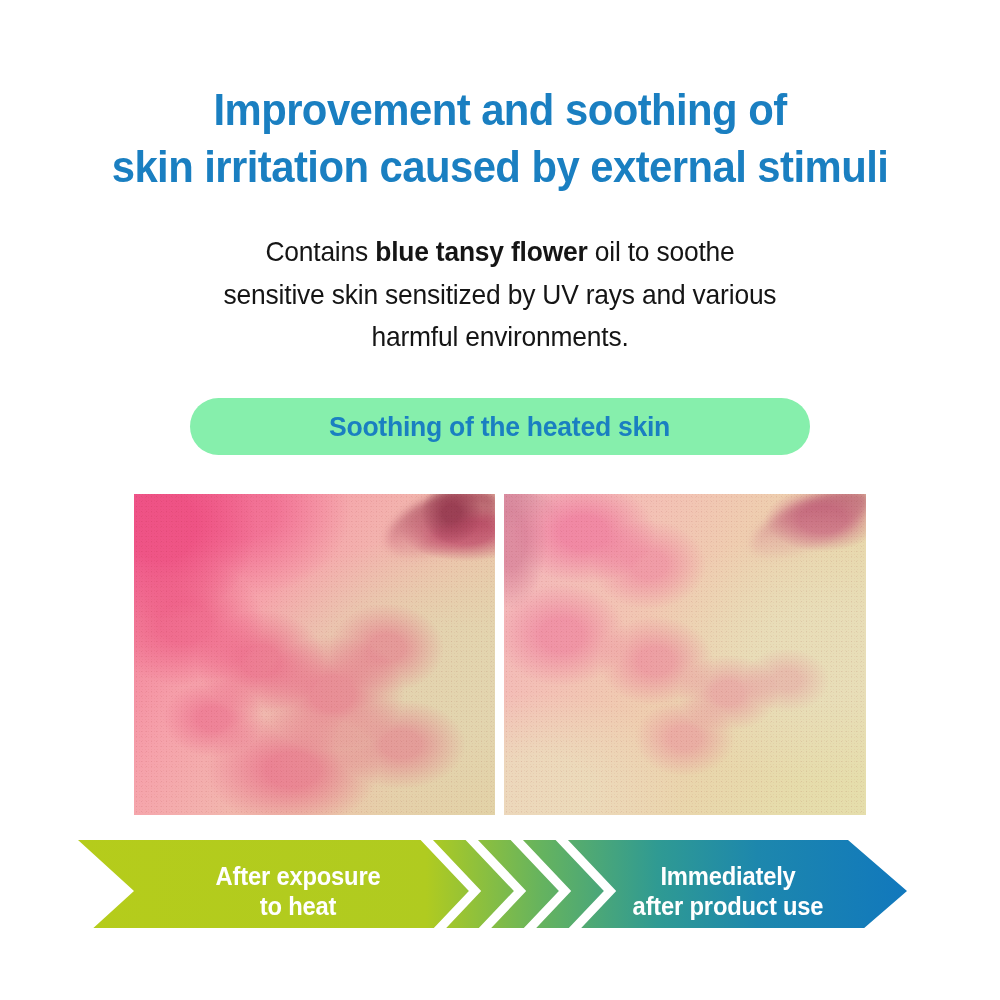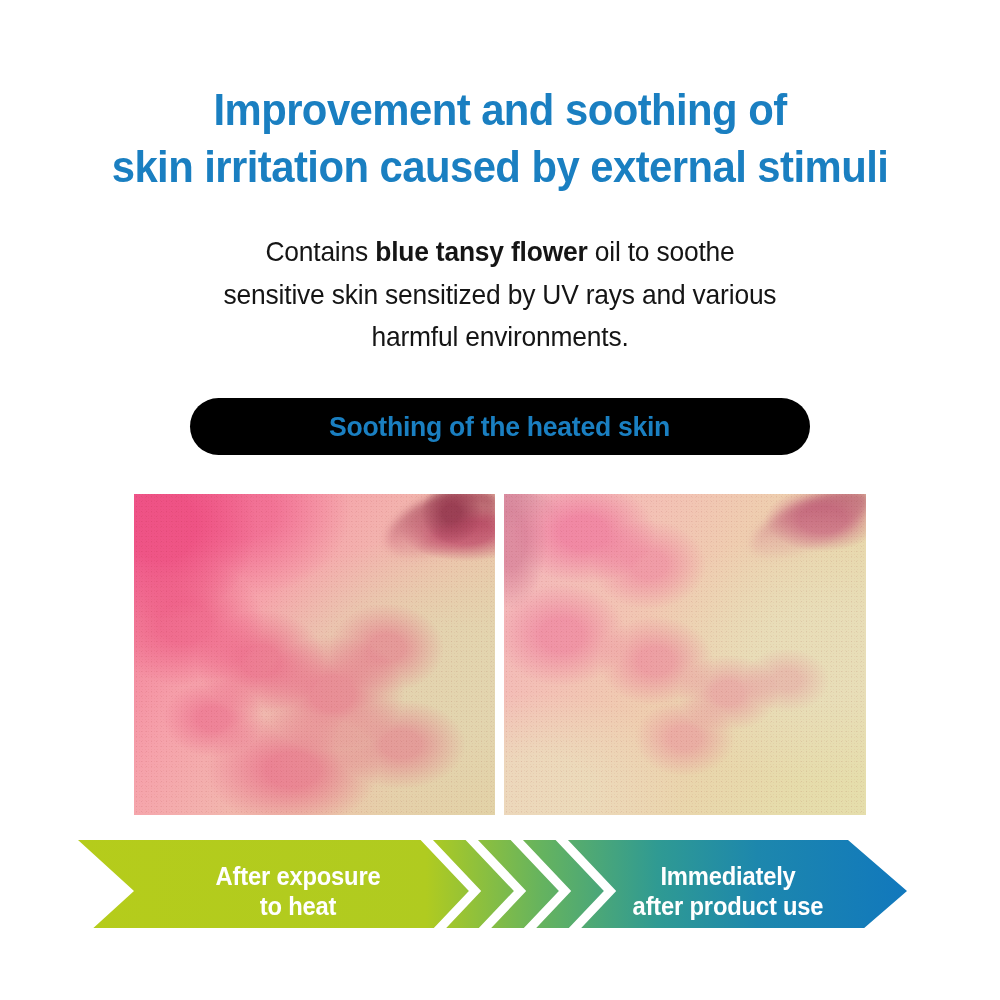--- a/index.html
+++ b/index.html
@@ -55,21 +55,21 @@
   .subcopy .sc-line { display: block; white-space: nowrap; }
   .subcopy b { font-weight: bold; }
 
   
   .pill {
     position: absolute;
     left: 190px;
     top: 398px;
     width: 620px;
     height: 57px;
-    background: #000000;
+    background: #86efac;
     border-radius: 29px;
     display: flex;
     align-items: center;
     justify-content: center;
   }
   .pill-label {
     color: #1a7fc1;
     font-size: 28px;
     font-weight: bold;
     letter-spacing: -0.3px;

